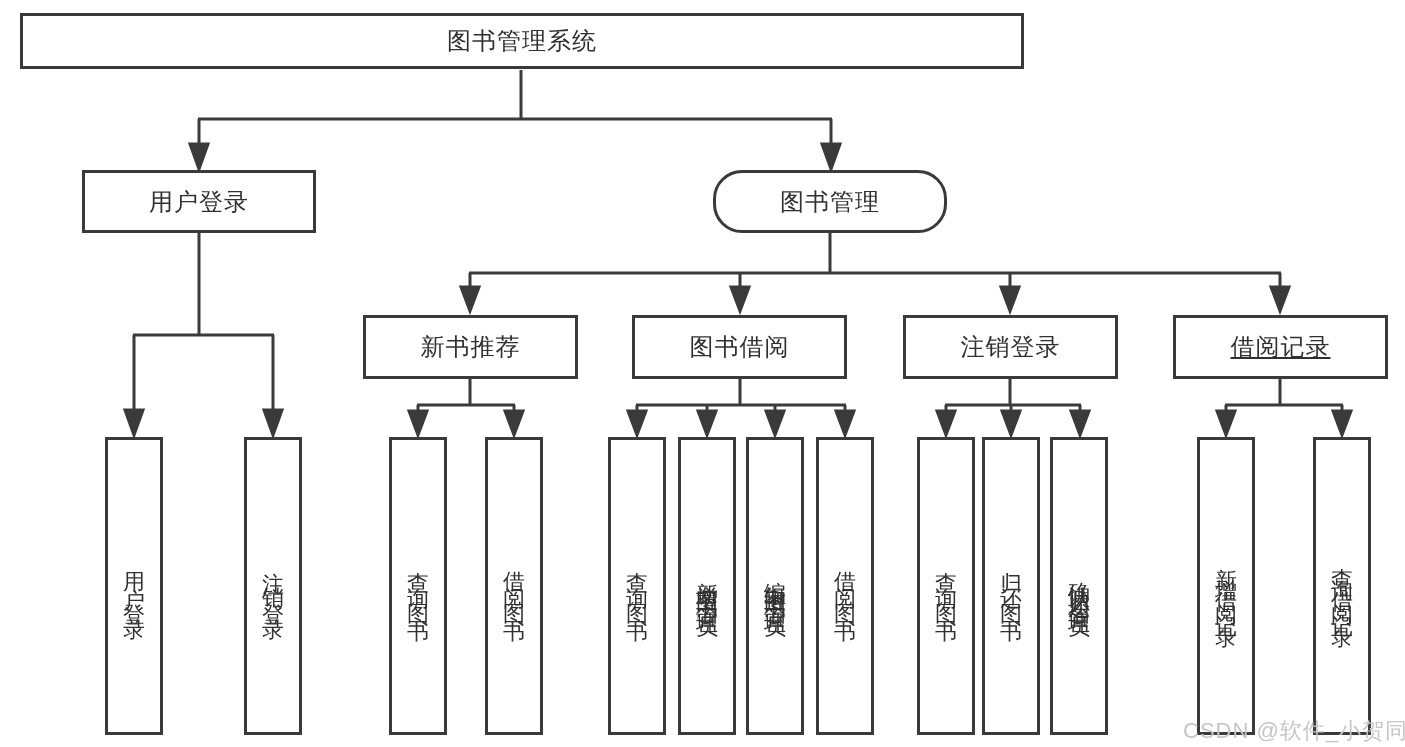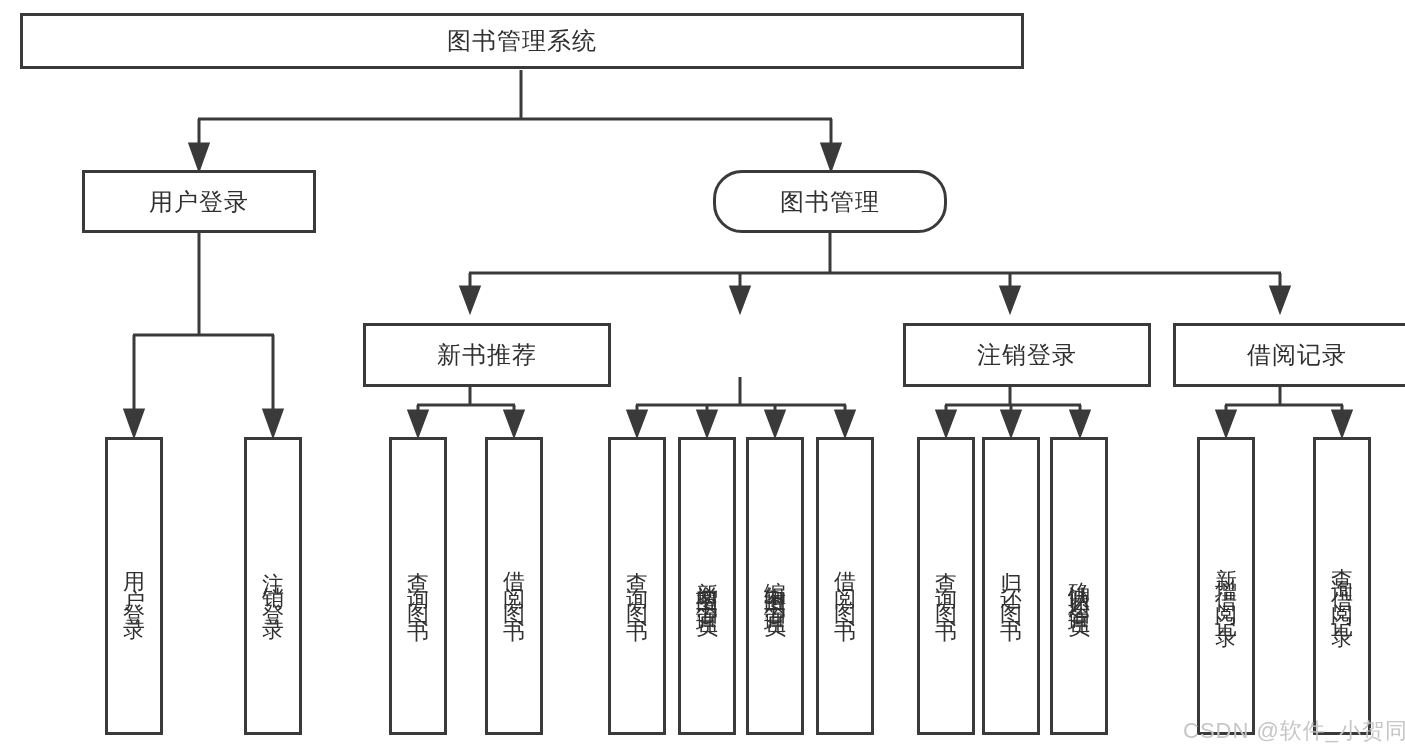--- a/index.html
+++ b/index.html
@@ -25,21 +25,21 @@
     box-sizing:border-box;
     background:#fff;
     border:3px solid var(--line);
     display:flex;align-items:center;justify-content:center;
     color:var(--text);
     z-index:2;
     letter-spacing:1px;
   }
   .node.root{left:20px;top:13px;width:1004px;height:56px;font-size:24px;}
   .node.lvl2{top:170px;width:234px;height:63px;font-size:24px;}
-  .node.lvl3{top:323px;width:248px;height:64px;font-size:24px;}
+  .node.lvl3{top:315px;width:215px;height:64px;font-size:24px;}
   .node.leaf{top:437px;width:58px;height:298px;font-size:22px;}
   .leaf .vtext{
     writing-mode:vertical-rl;
     text-orientation:mixed;
     line-height:1;
     white-space:nowrap;
   }
   .sp4{letter-spacing:16px;}
   .sp6{letter-spacing:12px;}
   .sp9{letter-spacing:5px;}
@@ -117,24 +117,27 @@
   <div class="node lvl2" style="left:82px;">
     <span>用户登录</span>
   </div>
   <div class="node lvl2" style="left:713px;border-radius:29px;">
     <span>图书管理</span>
   </div>
 
   <div class="node lvl3" style="left:363px;">
     <span>新书推荐</span>
   </div>
+  <div class="node lvl3" style="left:632px;">
+    <span>图书借阅</span>
+  </div>
   <div class="node lvl3" style="left:903px;">
     <span>注销登录</span>
   </div>
-  <div class="node lvl3" style="left:1173px;">
+  <div class="node lvl3" style="left:1173px;text-decoration:underline;">
     <span>借阅记录</span>
   </div>
 
   <div class="node leaf" style="left:105px;">
     <span class="vtext sp4">用户登录</span>
   </div>
   <div class="node leaf" style="left:244px;">
     <span class="vtext sp4">注销登录</span>
   </div>
 

